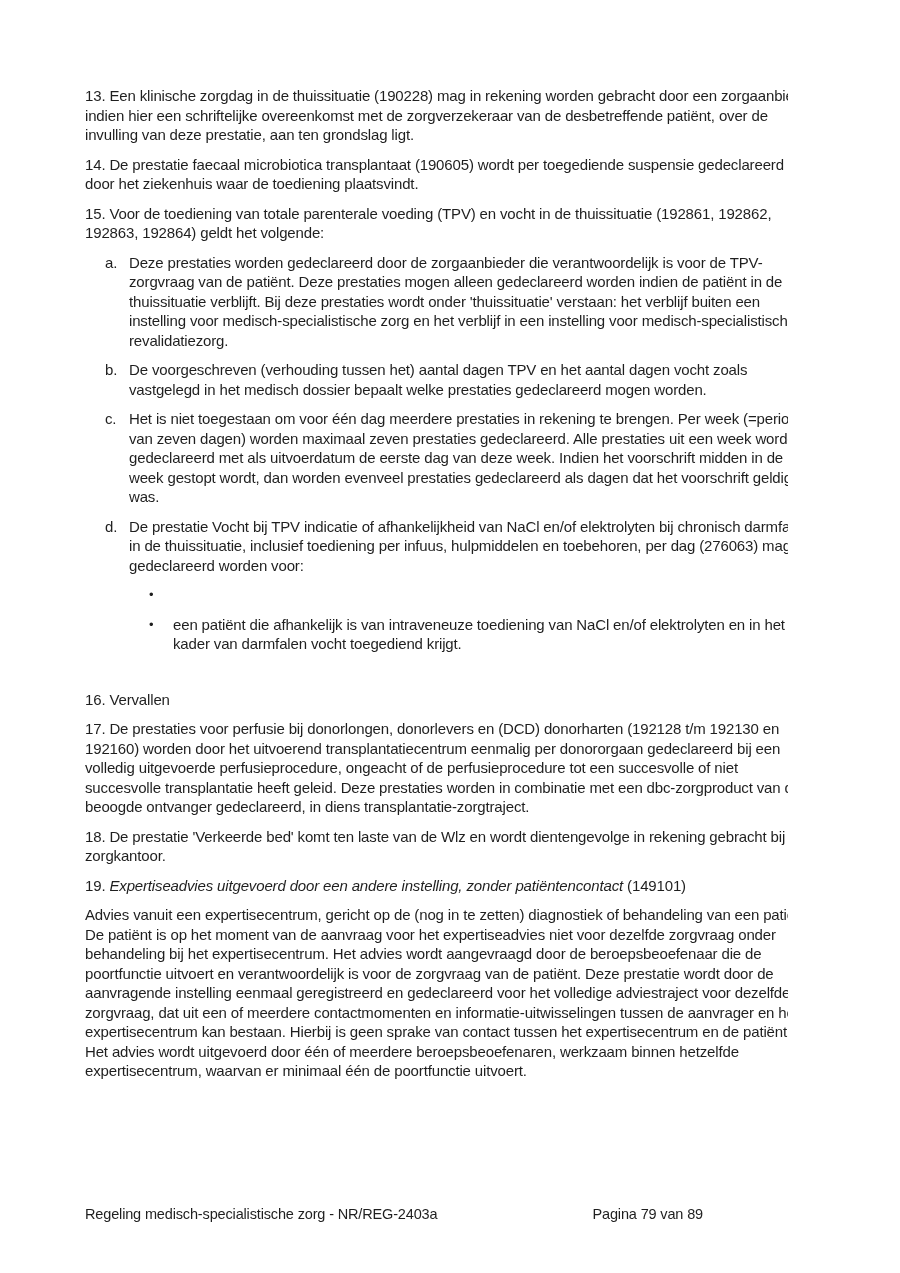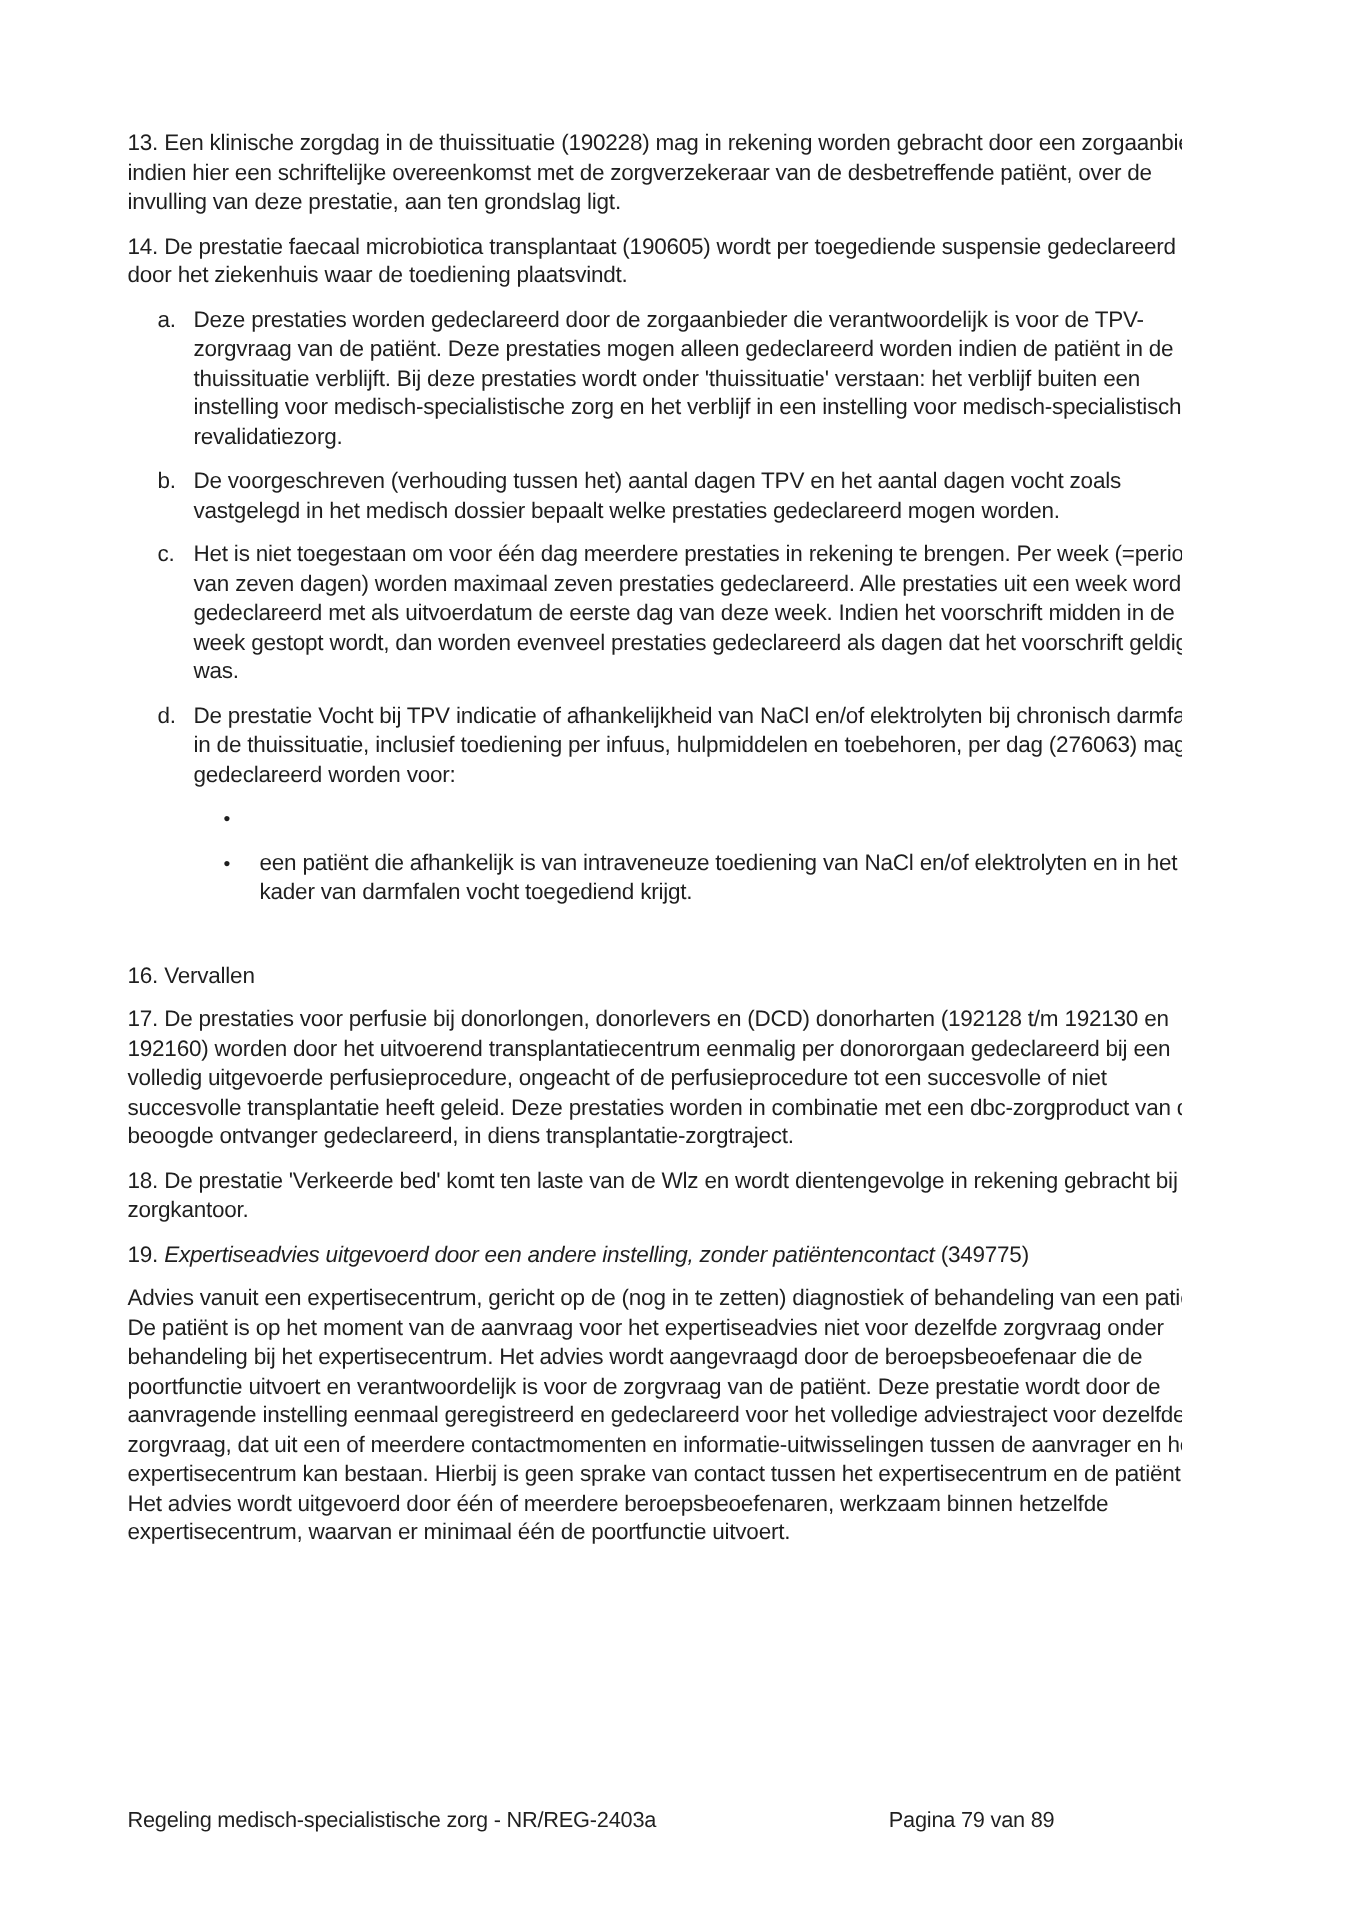--- a/index.html
+++ b/index.html
@@ -45,20 +45,21 @@
     gap: 14px;
   }
 </style>
 </head>
 <body>
 
 <div class="page">
   <div class="content">
       <p class="para">13. Een klinische zorgdag in de thuissituatie (190228) mag in rekening worden gebracht door een zorgaanbieder indien hier een schriftelijke overeenkomst met de zorgverzekeraar van de desbetreffende patiënt, over de invulling van deze prestatie, aan ten grondslag ligt.</p>
       <p class="para">14. De prestatie faecaal microbiotica transplantaat (190605) wordt per toegediende suspensie gedeclareerd door het ziekenhuis waar de toediening plaatsvindt.</p>
+      <p class="para">15. Voor de toediening van totale parenterale voeding (TPV) en vocht in de thuissituatie (192861, 192862, 192863, 192864) geldt het volgende:</p>
       <div class="item alpha">
         <span class="marker">a.</span>
         <span class="item-text">Deze prestaties worden gedeclareerd door de zorgaanbieder die verantwoordelijk is voor de TPV-zorgvraag van de patiënt. Deze prestaties mogen alleen gedeclareerd worden indien de patiënt in de thuissituatie verblijft. Bij deze prestaties wordt onder 'thuissituatie' verstaan: het verblijf buiten een instelling voor medisch-specialistische zorg en het verblijf in een instelling voor medisch-specialistische revalidatiezorg.</span>
       </div>
       <div class="item alpha">
         <span class="marker">b.</span>
         <span class="item-text">De voorgeschreven (verhouding tussen het) aantal dagen TPV en het aantal dagen vocht zoals vastgelegd in het medisch dossier bepaalt welke prestaties gedeclareerd mogen worden.</span>
       </div>
       <div class="item alpha">
         <span class="marker">c.</span>
@@ -72,20 +73,20 @@
         <span class="marker">•</span>
       </div>
       <div class="item bullet">
         <span class="marker">•</span>
         <span class="item-text">een patiënt die afhankelijk is van intraveneuze toediening van NaCl en/of elektrolyten en in het kader van darmfalen vocht toegediend krijgt.</span>
       </div>
       <div class="spacer"></div>
       <p class="para">16. Vervallen</p>
       <p class="para">17. De prestaties voor perfusie bij donorlongen, donorlevers en (DCD) donorharten (192128 t/m 192130 en 192160) worden door het uitvoerend transplantatiecentrum eenmalig per donororgaan gedeclareerd bij een volledig uitgevoerde perfusieprocedure, ongeacht of de perfusieprocedure tot een succesvolle of niet succesvolle transplantatie heeft geleid. Deze prestaties worden in combinatie met een dbc-zorgproduct van de beoogde ontvanger gedeclareerd, in diens transplantatie-zorgtraject.</p>
       <p class="para">18. De prestatie 'Verkeerde bed' komt ten laste van de Wlz en wordt dientengevolge in rekening gebracht bij het zorgkantoor.</p>
-      <p class="para"><span>19. </span><em>Expertiseadvies uitgevoerd door een andere instelling, zonder patiëntencontact</em><span> (349775)</span></p>
+      <p class="para"><span>19. </span><em>Expertiseadvies uitgevoerd door een andere instelling, zonder patiëntencontact</em><span> (149101)</span></p>
       <p class="para tight">Advies vanuit een expertisecentrum, gericht op de (nog in te zetten) diagnostiek of behandeling van een patiënt. De patiënt is op het moment van de aanvraag voor het expertiseadvies niet voor dezelfde zorgvraag onder behandeling bij het expertisecentrum. Het advies wordt aangevraagd door de beroepsbeoefenaar die de poortfunctie uitvoert en verantwoordelijk is voor de zorgvraag van de patiënt. Deze prestatie wordt door de aanvragende instelling eenmaal geregistreerd en gedeclareerd voor het volledige adviestraject voor dezelfde zorgvraag, dat uit een of meerdere contactmomenten en informatie-uitwisselingen tussen de aanvrager en het expertisecentrum kan bestaan. Hierbij is geen sprake van contact tussen het expertisecentrum en de patiënt. Het advies wordt uitgevoerd door één of meerdere beroepsbeoefenaren, werkzaam binnen hetzelfde expertisecentrum, waarvan er minimaal één de poortfunctie uitvoert.</p>
     </div>
   <div class="footer">
     <span>Regeling medisch-specialistische zorg - NR/REG-2403a</span>
     <span>Pagina 79 van 89</span>
   </div>
 </div>
 
 </body></html>

